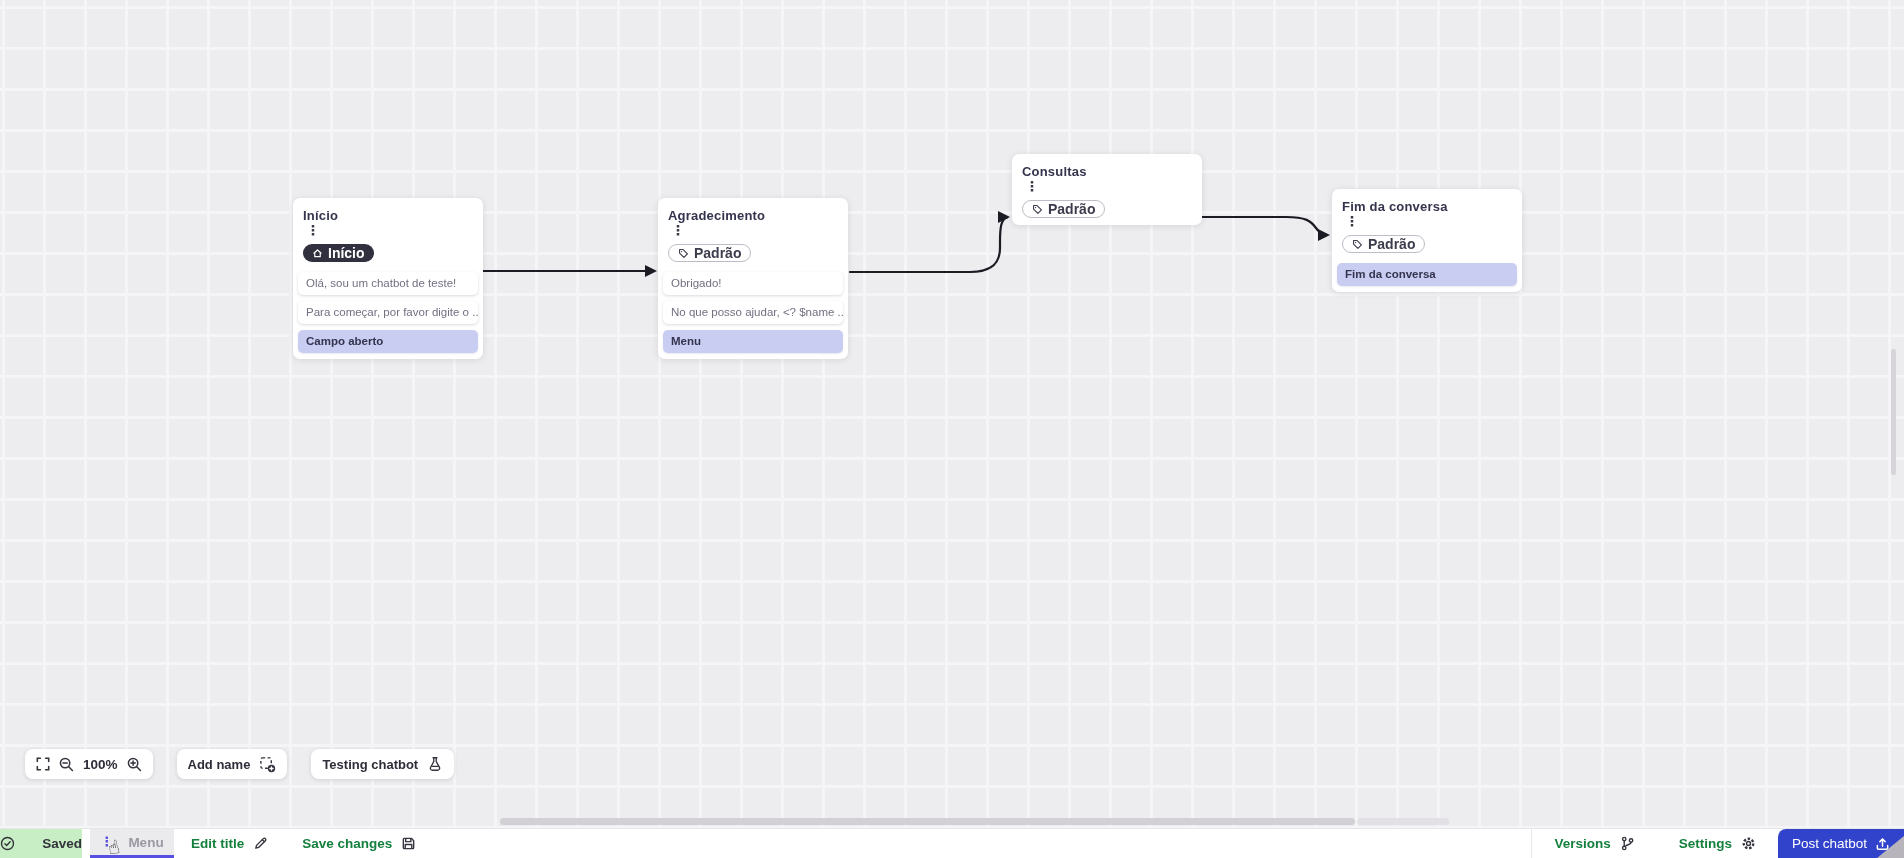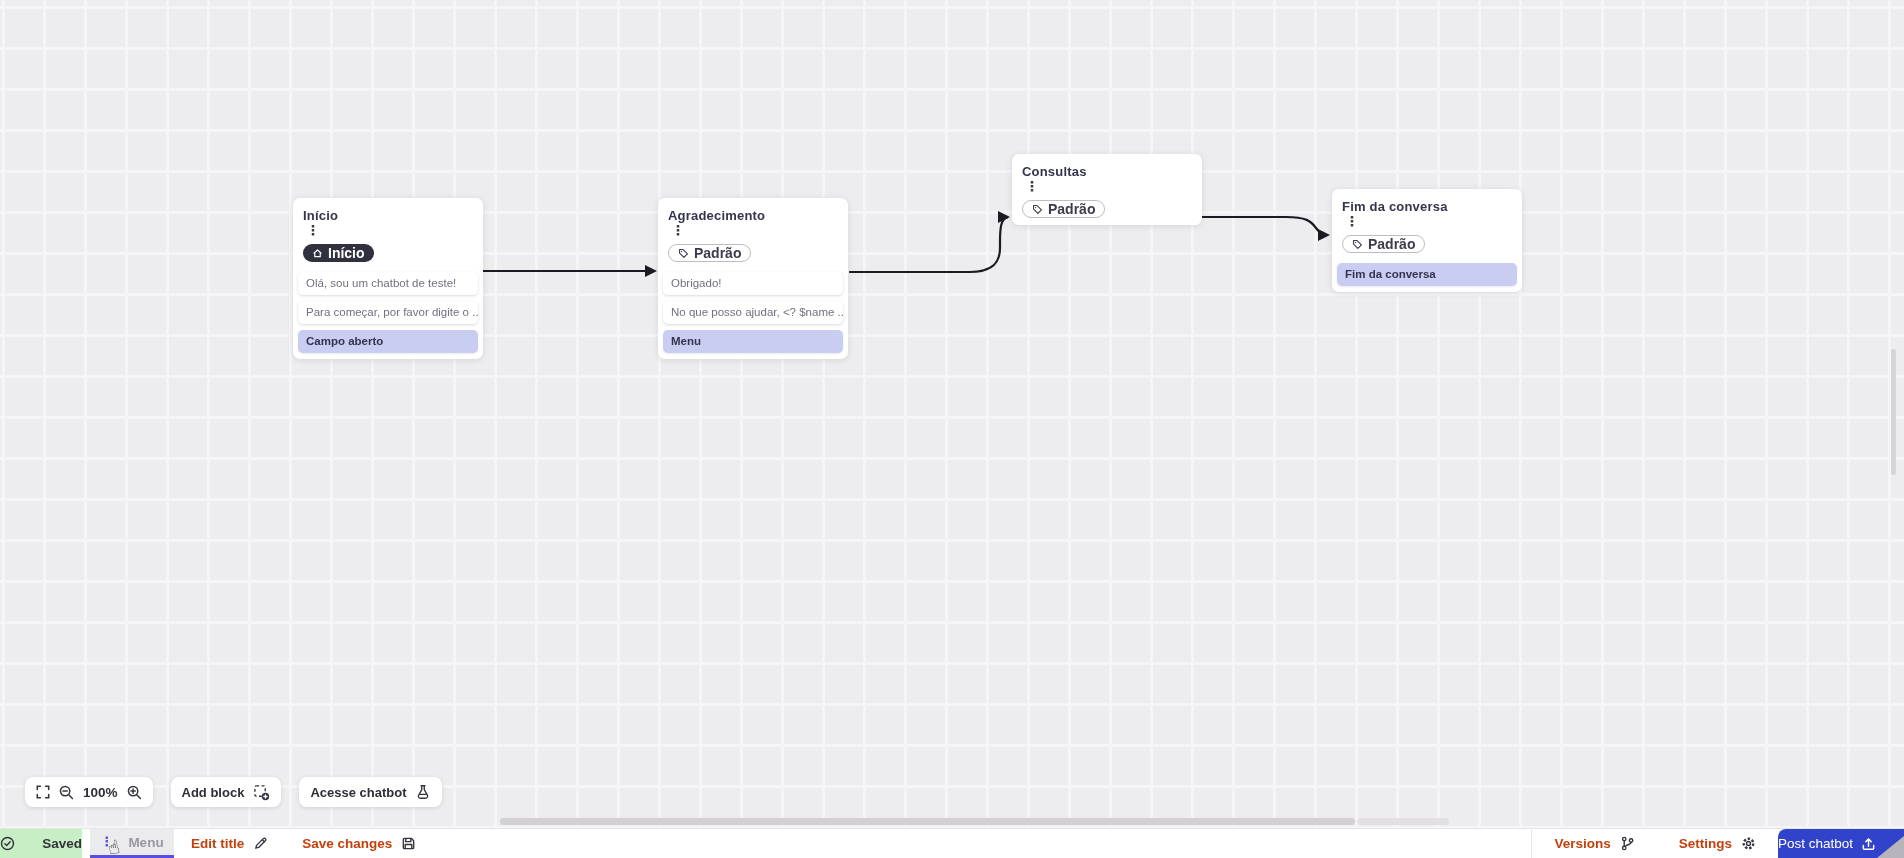--- a/index.html
+++ b/index.html
@@ -48,21 +48,21 @@
   .cards { margin-top:9px; display:flex; flex-direction:column; gap:6px; }
   .card {
     height:23px; padding:5px 8px; border-radius:5px; background:#ffffff;
     font-size:11.5px; line-height:13px; color:#717082;
     box-shadow:0 1px 3px rgba(50,50,80,.18);
     white-space:nowrap; overflow:hidden; cursor:pointer;
   }
   .card.action { background:#c9cdf2; color:#34344e; font-weight:700; box-shadow:0 1px 2px rgba(50,50,80,.10); }
 
   
-  .canvas-toolbar { position:absolute; left:25px; top:777px; display:flex; gap:18px; height:30px; }
+  .canvas-toolbar { position:absolute; left:25px; top:749px; display:flex; gap:24px; height:30px; }
   .tool-box {
     display:flex; align-items:center; gap:9px; padding:0 11px;
     background:#ffffff; border-radius:8px; box-shadow:0 1px 4px rgba(40,40,60,.14);
     font-size:13px; font-weight:700; color:#2e2e3a; cursor:pointer;
   }
   .tool-box .icon { display:flex; align-items:center; }
   .zoom-level { font-size:13.5px; font-weight:700; }
 
   
   .h-scroll-thumb  { position:absolute; left:500px;  top:818px; width:855px; height:7px; border-radius:4px; background:#d2d0d5; }
@@ -81,25 +81,25 @@
   }
   .flow-tab {
     margin-left:8px; width:84px; background:#ebebee; border-bottom:3px solid #574ee2;
     display:flex; align-items:center; justify-content:center; gap:15px; cursor:pointer;
   }
   .flow-tab .dots { color:#574ee2; font-weight:800; font-size:13px; line-height:12px; }
   .flow-tab .label { color:#9a98a2; font-weight:600; }
 
   .bar-button {
     display:flex; align-items:center; gap:9px; padding:0 17px;
-    background:none; border:none; font:inherit; color:#c2410c; font-weight:600; cursor:pointer;
+    background:none; border:none; font:inherit; color:#15803d; font-weight:600; cursor:pointer;
   }
   .bar-right { margin-left:auto; display:flex; align-items:stretch; border-left:1px solid #e7e6ea; }
   .post-button {
-    width:126px; display:flex; align-items:center; gap:8px;
+    width:126px; display:flex; align-items:center; justify-content:center; gap:8px;
     background:#3243cb; color:#ffffff; font-weight:700; border:none; font:inherit;
     border-radius:8px 0 0 0; cursor:pointer;
   }
 
   .cursor-hand {
     position:absolute; left:108px; top:836px; font-size:19px; color:#1c1c1c;
     transform:rotate(-12deg); pointer-events:none; z-index:20;
     font-family:"DejaVu Sans",sans-serif;
   }
   .corner-fold {
@@ -225,31 +225,31 @@
       <span class="icon">
         <svg class="ic" viewBox="0 0 16 16" width="15" height="15" fill="none" stroke="#34343e" stroke-width="1.6" stroke-linecap="round">
             <circle cx="6.5" cy="6.5" r="5"></circle>
             <path d="M10.4 10.4L14.3 14.3"></path>
             <path d="M4.2 6.5h4.6"></path>
             <path d="M6.5 4.2v4.6"></path>
           </svg>
       </span>
     </div>
     <div class="tool-box">
-      <span>Add block</span>
+      <span>Add name</span>
       <span class="icon">
         <svg class="ic" viewBox="0 0 18 18" width="17" height="17" fill="none" stroke="#34343e" stroke-width="1.5">
             <rect x="2" y="2" width="11" height="11" rx="1.5" stroke-dasharray="3 2.6"></rect>
             <circle cx="13.2" cy="13.2" r="3.9" fill="#34343e" stroke="none"></circle>
             <path d="M13.2 11.5v3.4M11.5 13.2h3.4" stroke="#ffffff" stroke-width="1.4" stroke-linecap="round"></path>
           </svg>
       </span>
     </div>
     <div class="tool-box">
-      <span>Acesse chatbot</span>
+      <span>Testing chatbot</span>
       <span class="icon">
         <svg class="ic" viewBox="0 0 18 18" width="16" height="16" fill="none" stroke="#34343e" stroke-width="1.5" stroke-linejoin="round" stroke-linecap="round">
             <path d="M6.8 2h4.4"></path>
             <path d="M7.6 2v4.3L4.1 12.6c-.9 1.6.3 3.4 2.1 3.4h5.6c1.8 0 3-1.8 2.1-3.4L10.4 6.3V2"></path>
             <path d="M5.3 11.6h7.4"></path>
           </svg>
       </span>
     </div>
   </div>
 

